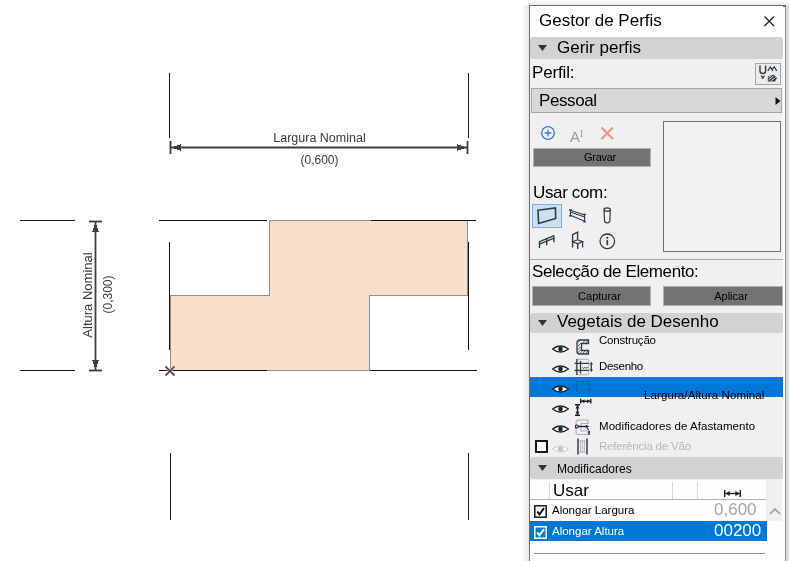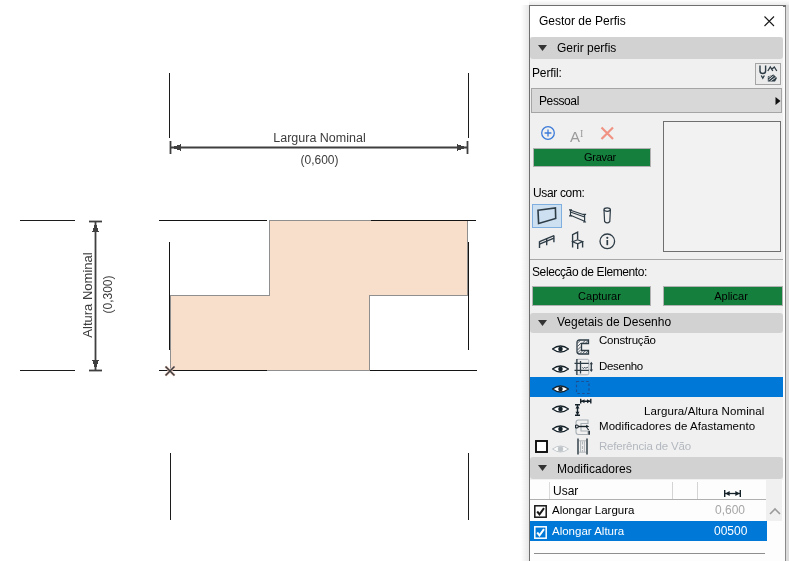--- a/index.html
+++ b/index.html
@@ -1,22 +1,22 @@
 <!DOCTYPE html>
 <html><head>
 <meta charset="utf-8">
 <style>
   html,body{margin:0;padding:0;background:#ffffff;}
   body{font-family:"Liberation Sans",sans-serif;}
   #app{position:relative;width:789px;height:561px;overflow:hidden;background:#ffffff;}
   .abs{position:absolute;}
-  .btn{position:absolute;background:#15803d;border:1px solid #b1b1b1;color:#000;
+  .btn{position:absolute;background:#737373;border:1px solid #b1b1b1;color:#000;
        font-size:11px;text-align:center;box-sizing:border-box;padding-left:16px;}
   .band{position:absolute;left:530px;width:253px;background:#d2d2d2;border-radius:3px;}
-  .lbl{position:absolute;color:#000;font-size:12px;line-height:14px;white-space:nowrap;}
+  .lbl{position:absolute;color:#000;font-size:17px;line-height:14px;white-space:nowrap;}
   .row{font-size:11.5px;}
 </style>
 </head>
 <body>
 <div id="app">
 
 <svg class="abs" style="left:0;top:0" width="529" height="561" shape-rendering="crispEdges">
 
   <line x1="169.5" y1="73" x2="169.5" y2="138" stroke="#1c1c1c" stroke-width="1"></line>
 
@@ -231,21 +231,21 @@
   <circle cx="8.5" cy="5" r="2.3" fill="#16222a"></circle>
 </svg>
 
 <svg class="abs" style="left:574px;top:398px" width="18" height="19">
   <path d="M6.5,3.2 H17 M6.7,0.8 V5.6 M16.8,0.8 V5.6" stroke="#16222a" stroke-width="1.4" fill="none"></path>
   <path d="M7.2,3.2 l3.3,-2 v4 Z M16.3,3.2 l-3.3,-2 v4 Z" fill="#16222a"></path>
   <path d="M3.5,7 V17.5 M1,6.8 H6 M1,17.3 H6" stroke="#16222a" stroke-width="1.4" fill="none"></path>
   <path d="M3.5,7.3 l-2,3.2 h4 Z M3.5,17 l-2,-3.2 h4 Z" fill="#16222a"></path>
 </svg>
 
-<div class="lbl row" style="left:599px;top:404px;letter-spacing:0.1px;padding-left:45px;">Largura/Altura Nominal</div>
+<div class="lbl row" style="left:599px;top:388px;letter-spacing:0.1px;padding-left:45px;">Largura/Altura Nominal</div>
 
 <svg class="abs" style="left:552px;top:423.5px" width="17" height="10">
   <path d="M0.5,5 Q8.5,-1 16.5,5 Q8.5,11 0.5,5 Z" fill="#fff" stroke="#16222a" stroke-width="1.3"></path>
   <circle cx="8.5" cy="5" r="2.3" fill="#16222a"></circle>
 </svg>
 
 <svg class="abs" style="left:575px;top:419px" width="16" height="17">
   <path d="M13,1 H3.5 Q1,1 1,3.5 V13 Q1,15.5 3.5,15.5 H13 V12 H6 V4.5 H13 Z" fill="none" stroke="#a7afb5" stroke-width="1.1"></path>
   <circle cx="1.8" cy="7.5" r="1.5" fill="none" stroke="#16222a" stroke-width="1.1"></circle>
   <path d="M3.3,7.5 H12.2" stroke="#16222a" stroke-width="1.4"></path>
@@ -307,17 +307,17 @@
 <svg class="abs" style="left:769px;top:506px" width="12" height="12">
   <path d="M1,8 L6,3 L11,8" fill="none" stroke="#9a9a9a" stroke-width="1.6"></path>
 </svg>
 
 <div class="abs" style="left:530px;top:521px;width:237px;height:20px;background:#0078d7;"></div>
 <svg class="abs" style="left:534px;top:526px" width="13" height="13">
   <rect x="0.8" y="0.8" width="11.4" height="11.4" fill="none" stroke="#ffffff" stroke-width="1.5"></rect>
   <path d="M3.2,6.5 L5.5,9.3 L10,3.2" fill="none" stroke="#ffffff" stroke-width="2"></path>
 </svg>
 <div class="lbl row" style="left:552px;top:524px;color:#fff;">Alongar Altura</div>
-<div class="lbl" style="left:714px;top:524px;width:32px;text-align:right;color:#fff;">00500</div>
+<div class="lbl" style="left:714px;top:524px;width:32px;text-align:right;color:#fff;">00200</div>
 
 <div class="abs" style="left:534px;top:552.5px;width:231px;height:1px;background:#8e8e8e;"></div>
 
 </div>
 
 </body></html>

